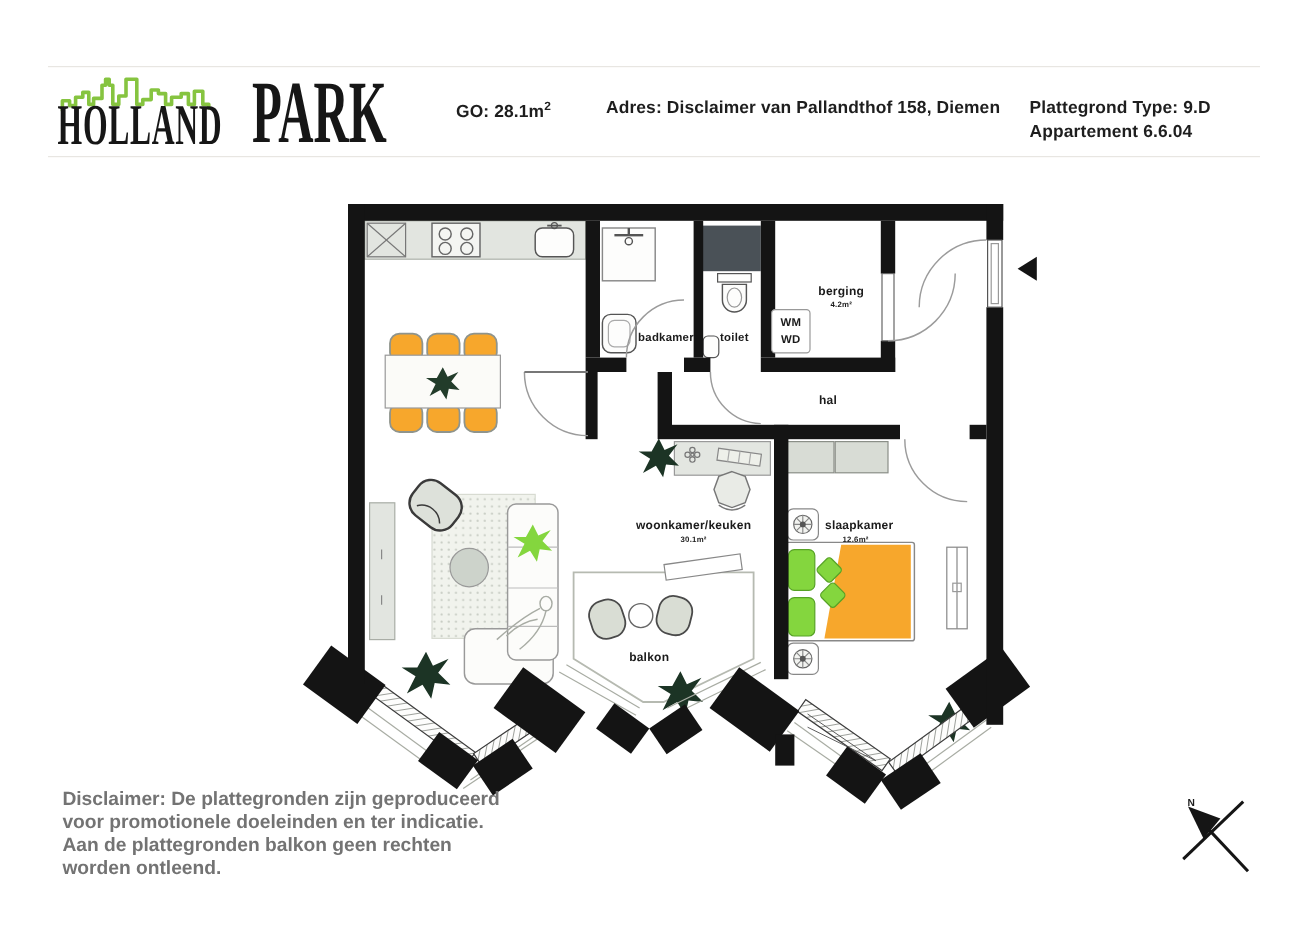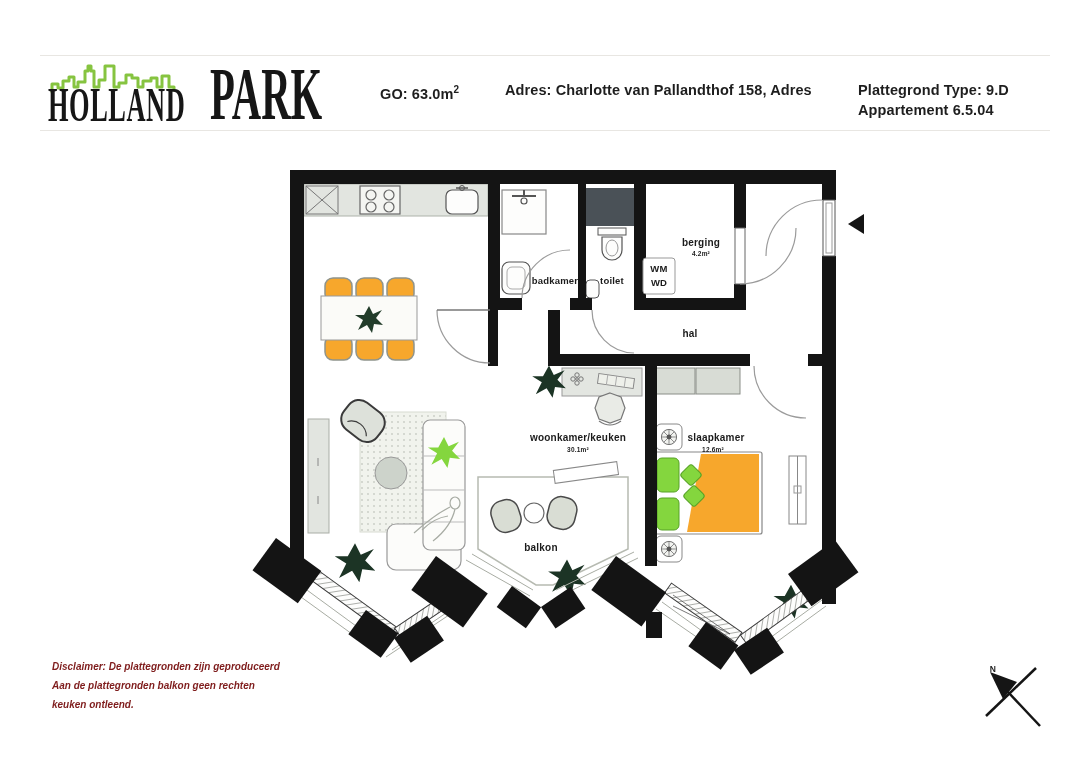--- a/index.html
+++ b/index.html
@@ -15,45 +15,45 @@
        font-weight:bold;color:#161616;transform:scaleX(0.55);transform-origin:left bottom;line-height:0.8;}
   .logo-holland{font-size:48px;letter-spacing:1px;}
   .logo-park{font-size:74px;margin-left:-88px;letter-spacing:0;}
   .hdr{position:absolute;font-size:14.5px;font-weight:600;line-height:20px;color:#1e1e1e;letter-spacing:0.1px;}
   .hdr-go{left:380px;top:80px;}
   .hdr-go sup{font-size:10px;}
   .hdr-addr{left:505px;top:80px;}
   .hdr-type{left:858px;top:80px;}
   .plan-svg{position:absolute;left:0;top:0;}
   .plan-svg text{font-family:"Liberation Sans","DejaVu Sans",sans-serif;font-weight:600;fill:#1b1b1b;letter-spacing:0.2px;}
-  .disclaimer{position:absolute;left:52px;top:657px;font-size:10px;font-weight:600;line-height:19px;color:#7f1d1d;font-style:italic;}
+  .disclaimer{position:absolute;left:52px;top:657px;font-size:16px;font-weight:600;line-height:19px;color:#737373;}
 </style>
 </head>
 <body>
 
 <div class="rule rule-top"></div>
 <div class="rule rule-bottom"></div>
 
 <div class="logo">
   <svg class="skyline" width="160" height="34" viewBox="0 0 160 34">
     <path d="M2 32 v-8 h6 v4 h5 v-7 h6 v-4 h5 v10 h4 v-5 h7 v-11 h3 v-5 h3 v5 h3 v16 h5 v-7 h6 v-14 h9 v21 h5 v-4 h7 v-8 h6 v3 h6 v9 h5 v-6 h8 v-3 h6 v9 h5 v-11 h7 v11 h5 v3" fill="none" stroke="#86C440" stroke-width="3" stroke-linejoin="round" stroke-linecap="round"></path>
   </svg>
   <div class="logo-text">
     <span class="logo-holland">HOLLAND</span>
     <span class="logo-park">PARK</span>
   </div>
 </div>
 
-<div class="hdr hdr-go"><span>GO: 63.0m</span><sup>2</sup></div>
+<div class="hdr hdr-go"><span>GO: 28.1m</span><sup>2</sup></div>
 <div class="hdr hdr-addr">
-  <div>Adres: Charlotte van Pallandthof 158, Adres</div>
+  <div>Adres: Disclaimer van Pallandthof 158, Diemen</div>
 </div>
 <div class="hdr hdr-type">
   <div>Plattegrond Type: 9.D</div>
-  <div>Appartement 6.5.04</div>
+  <div>Appartement 6.6.04</div>
 </div>
 
 <svg class="plan-svg" width="1092" height="772" viewBox="0 0 1092 772">
   <defs>
     <pattern id="hatch" width="5" height="5" patternUnits="userSpaceOnUse" patternTransform="rotate(45)">
       <rect width="5" height="5" fill="#fdfdfc"></rect>
       <line x1="0" y1="0" x2="0" y2="5" stroke="#6b6f68" stroke-width="1.1"></line>
     </pattern>
     <pattern id="dots" width="6" height="6" patternUnits="userSpaceOnUse">
       <rect width="6" height="6" fill="#f1f3ed"></rect>
@@ -296,15 +296,16 @@
   <g>
     <line x1="1040" y1="726" x2="1008" y2="692" stroke="#151515" stroke-width="2.5"></line>
     <line x1="986" y1="716" x2="1036" y2="668" stroke="#151515" stroke-width="2.5"></line>
     <polygon points="990,672 1017,682 1003,699" fill="#151515"></polygon>
     <text x="996" y="672" font-size="8.5" text-anchor="end">N</text>
   </g>
 </svg>
 
 <div class="disclaimer">
   <div>Disclaimer: De plattegronden zijn geproduceerd</div>
+  <div>voor promotionele doeleinden en ter indicatie.</div>
   <div>Aan de plattegronden balkon geen rechten</div>
-  <div>keuken ontleend.</div>
+  <div>worden ontleend.</div>
 </div>
 
 </body></html>

